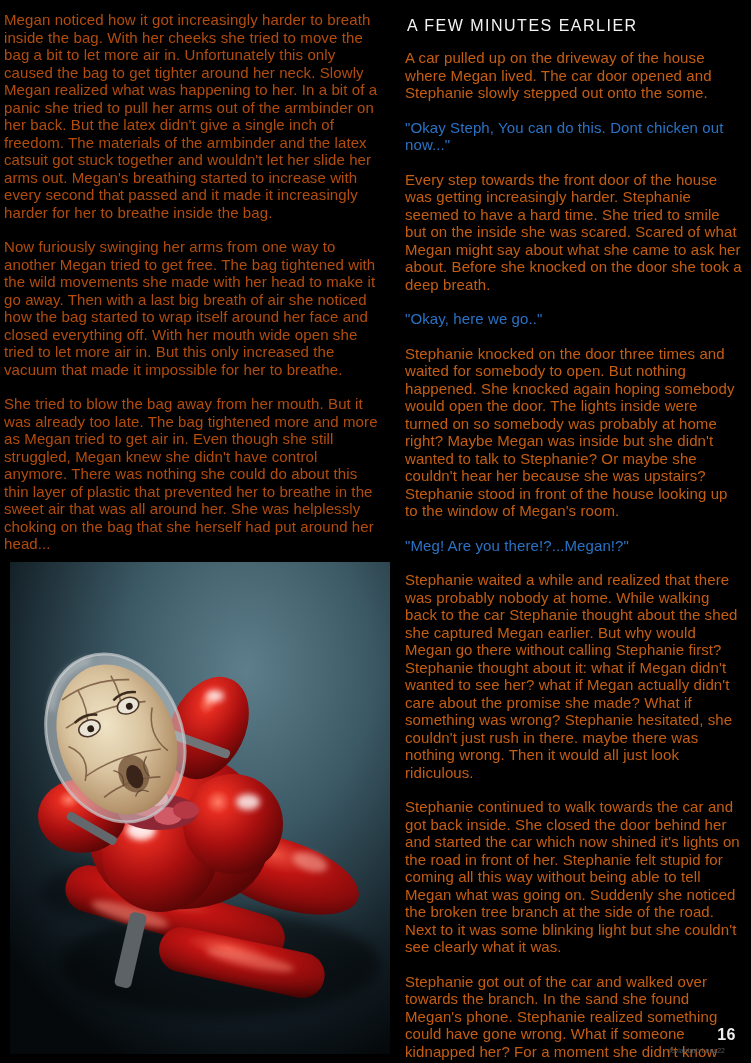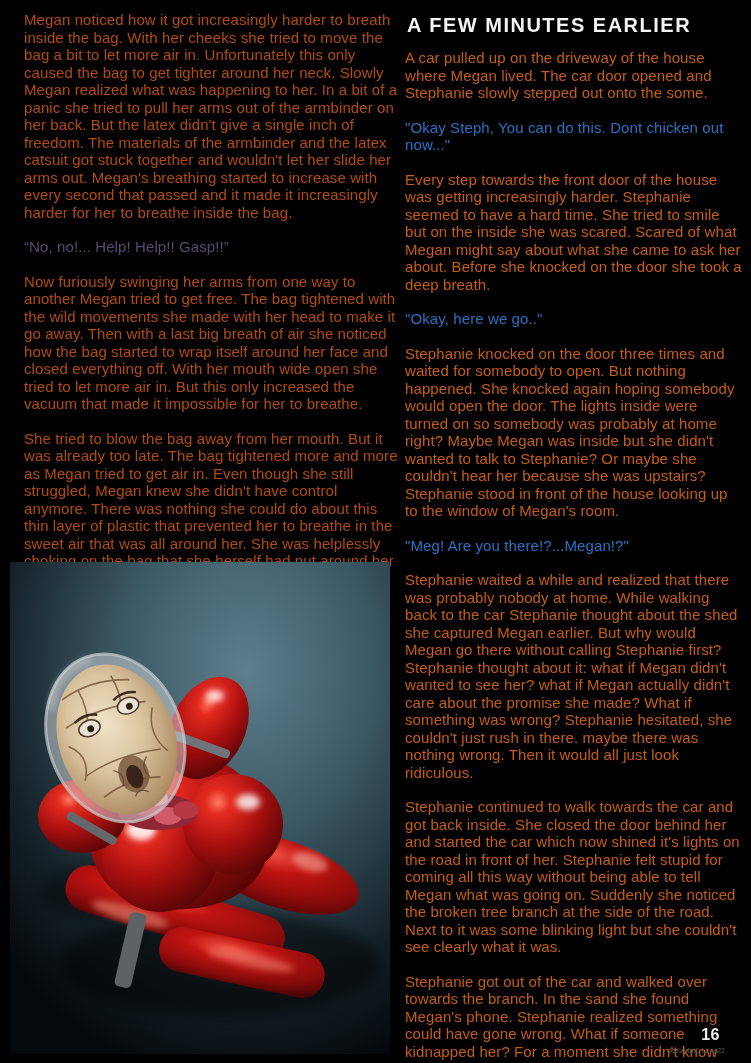--- a/index.html
+++ b/index.html
@@ -2,50 +2,49 @@
 <html><head>
 <meta charset="utf-8">
 <style>
   html,body { margin:0; padding:0; background:#000; }
   .page {
     position:relative; width:751px; height:1063px; background:#000;
     font-family:"Liberation Sans", sans-serif; overflow:hidden;
   }
   .col { position:absolute; font-size:15px; line-height:17.5px; letter-spacing:0.1px; }
   .col p { margin:0 0 17px 0; }
-  .col-left  { left:24px;  top:11px; width:375px; }
+  .col-left  { left:4px;  top:11px; width:375px; }
   .col-right { left:405px; top:12px; width:338px; }
   .narr-left  { color:#b34d0e; }
   .narr-right { color:#c55e13; }
   .dlg-purple { color:#5a4a70; }
   .dlg-blue   { color:#2a72c4; }
   .section-title {
-    margin:4px 0 14px 2px; color:#f4f4f4; font-size:20px; font-weight:bold;
+    margin:4px 0 14px 2px; color:#f4f4f4; font-size:16px; font-weight:normal;
     letter-spacing:1.5px; line-height:19px;
   }
   .artwork {
     position:absolute; left:10px; top:562px; width:380px; height:492px;
   }
   .artwork svg { display:block; }
   .page-number {
-    position:absolute; right:31px; top:1026px; color:#ededed;
+    position:absolute; right:15px; top:1026px; color:#ededed;
     font-size:16px; font-weight:bold; letter-spacing:0.5px;
   }
   .credit {
     position:absolute; left:667px; top:1047px; color:#565656; font-size:7px;
   }
 </style>
 </head>
 <body>
 
 <div class="page">
 
   <div class="col col-left">
     <p class="narr-left">Megan noticed how it got increasingly harder to breath inside the bag. With her cheeks she tried to move the bag a bit to let more air in. Unfortunately this only caused the bag to get tighter around her neck. Slowly Megan realized what was happening to her. In a bit of a panic she tried to pull her arms out of the armbinder on her back. But the latex didn't give a single inch of freedom. The materials of the armbinder and the latex catsuit got stuck together and wouldn't let her slide her arms out. Megan's breathing started to increase with every second that passed and it made it increasingly harder for her to breathe inside the bag.</p>
-    <p class="dlg-purple">“No, no!... Help! Help!! Gasp!!”</p>
     <p class="narr-left">Now furiously swinging her arms from one way to another Megan tried to get free. The bag tightened with the wild movements she made with her head to make it go away. Then with a last big breath of air she noticed how the bag started to wrap itself around her face and closed everything off. With her mouth wide open she tried to let more air in. But this only increased the vacuum that made it impossible for her to breathe.</p>
     <p class="narr-left">She tried to blow the bag away from her mouth. But it was already too late. The bag tightened more and more as Megan tried to get air in. Even though she still struggled, Megan knew she didn't have control anymore. There was nothing she could do about this thin layer of plastic that prevented her to breathe in the sweet air that was all around her. She was helplessly choking on the bag that she herself had put around her head...</p>
   </div>
 
   <div class="col col-right">
     <h1 class="section-title">A FEW MINUTES EARLIER</h1>
     <p class="narr-right">A car pulled up on the driveway of the house where Megan lived. The car door opened and Stephanie slowly stepped out onto the some.</p>
     <p class="dlg-blue">"Okay Steph, You can do this. Dont chicken out now..."</p>
     <p class="narr-right">Every step towards the front door of the house was getting increasingly harder. Stephanie seemed to have a hard time. She tried to smile but on the inside she was scared. Scared of what Megan might say about what she came to ask her about. Before she knocked on the door she took a deep breath.</p>
     <p class="dlg-blue">"Okay, here we go.."</p>

